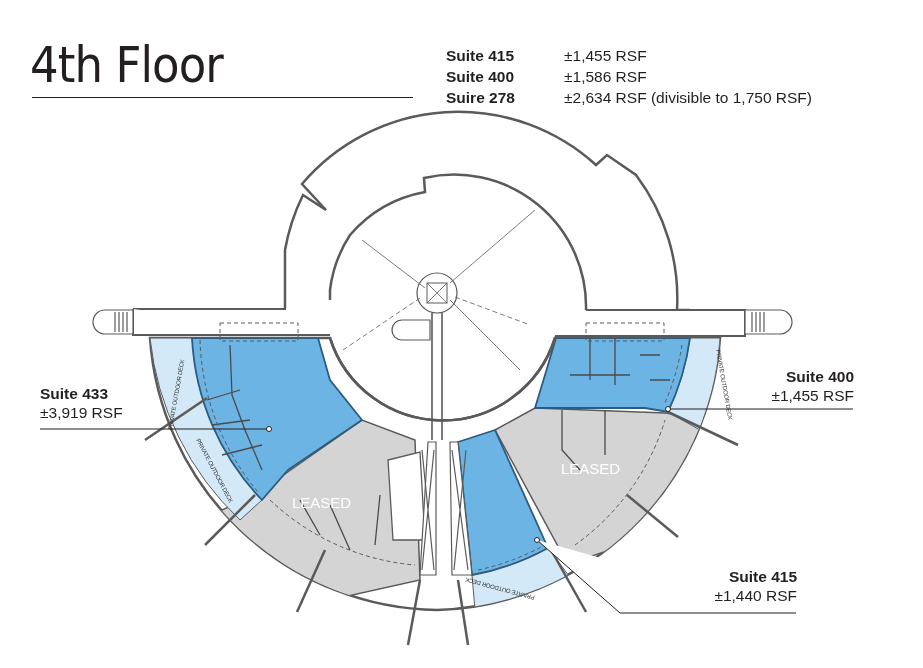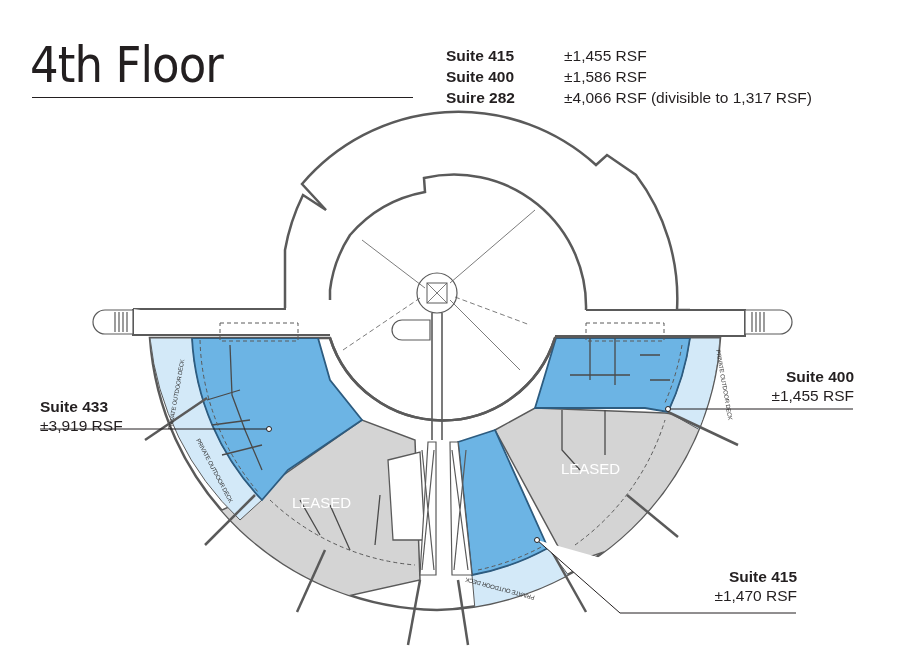--- a/index.html
+++ b/index.html
@@ -5,21 +5,21 @@
   html, body { margin: 0; padding: 0; background: #ffffff; }
   body { width: 923px; height: 668px; position: relative; overflow: hidden; font-family: "Liberation Sans", sans-serif; color: #231f20; }
   .title { position: absolute; left: 30px; top: 36px; font-size: 50px; font-weight: 300; letter-spacing: -1px; font-family: "DejaVu Sans", sans-serif; font-weight: normal; transform: scaleX(0.9); transform-origin: left; color: #231f20; }
   .title-rule { position: absolute; left: 32px; top: 97px; width: 381px; height: 1px; background: #231f20; }
   .summary { position: absolute; left: 446px; top: 45px; font-size: 15.5px; line-height: 21px; }
   .summary .row { display: flex; }
   .summary .name { width: 118px; font-weight: bold; }
   .summary .val { }
   .callout { position: absolute; font-size: 15.5px; line-height: 19px; }
   .callout .cname { font-weight: bold; }
-  .c433 { left: 40px; top: 397px; }
+  .c433 { left: 40px; top: 384px; }
   .c400 { right: 69px; top: 367px; text-align: right; }
   .c415 { right: 126px; top: 567px; text-align: right; }
   .page-num { position: absolute; left: 29px; top: 667px; font-size: 9px; color: #231f20; }
   svg.plan { position: absolute; left: 0; top: 0; }
   .leased-label { font-family: "Liberation Sans", sans-serif; font-size: 15px; fill: #ffffff; }
   .deck-label { font-family: "Liberation Sans", sans-serif; font-size: 6px; fill: #333; letter-spacing: -0.2px; }
 </style>
 </head>
 <body>
 
@@ -29,22 +29,22 @@
 <div class="summary">
   <div class="row">
     <span class="name">Suite 415</span>
     <span class="val">±1,455 RSF</span>
   </div>
   <div class="row">
     <span class="name">Suite 400</span>
     <span class="val">±1,586 RSF</span>
   </div>
   <div class="row">
-    <span class="name">Suire 282</span>
-    <span class="val">±4,066 RSF (divisible to 1,317 RSF)</span>
+    <span class="name">Suire 278</span>
+    <span class="val">±2,634 RSF (divisible to 1,750 RSF)</span>
   </div>
 </div>
 
 <svg class="plan" width="923" height="668" viewBox="0 0 923 668" xmlns="http://www.w3.org/2000/svg">
   <defs>
     <clipPath id="lowerRing">
       <path d="M 150 338 L 330 338 A 118 118 0 0 0 555 338 L 720 338 A 292 292 0 0 1 437 610 A 292 292 0 0 1 150 338 Z"></path>
     </clipPath>
   </defs>
 
@@ -156,16 +156,16 @@
 <div class="callout c433">
   <div class="cname">Suite 433</div>
   <div>±3,919 RSF</div>
 </div>
 <div class="callout c400">
   <div class="cname">Suite 400</div>
   <div>±1,455 RSF</div>
 </div>
 <div class="callout c415">
   <div class="cname">Suite 415</div>
-  <div>±1,470 RSF</div>
+  <div>±1,440 RSF</div>
 </div>
 
 <div class="page-num">10</div>
 
 </body></html>

